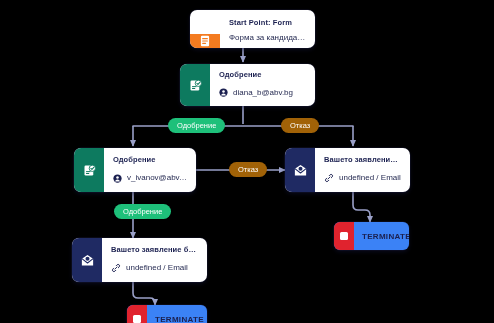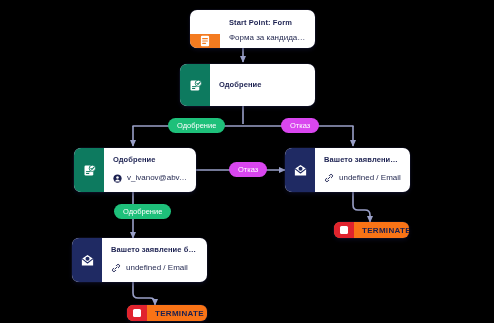--- a/index.html
+++ b/index.html
@@ -74,25 +74,25 @@
   }
   .icon-orange { background: #f47b20; }
   .icon-green  { background: #0d7a5f; }
   .icon-navy   { background: #1f2a63; }
 
   
   .terminate {
     position: absolute;
     display: flex;
     align-items: stretch;
-    background: #f97316;
+    background: #3b82f6;
     border-radius: 6px;
     box-shadow: 0 2px 4px rgba(20,22,60,0.45), 0 0 0 0.5px rgba(60,64,120,0.30);
     overflow: hidden;
-    height: 16px;
+    height: 28px;
     z-index: 5;
   }
   .terminate-icon {
     width: 20px;
     flex: 0 0 20px;
     background: #e0232e;
     display: flex;
     align-items: center;
     justify-content: center;
   }
@@ -121,21 +121,21 @@
     justify-content: center;
     height: 15px;
     padding: 0 9px;
     border-radius: 8px;
     font-size: 7.5px;
     color: #ffffff;
     white-space: nowrap;
     z-index: 6;
   }
   .pill-green { background: #1ec07a; }
-  .pill-red   { background: #d946ef; }
+  .pill-red   { background: #a16207; }
 </style>
 </head>
 <body>
 
 <div id="canvas">
 
   <svg id="edges" viewBox="0 0 494 323" xmlns="http://www.w3.org/2000/svg">
     <defs>
       <marker id="arrow" viewBox="0 0 10 10" refX="8" refY="5" markerWidth="5" markerHeight="5" orient="auto-start-reverse">
         <path d="M 0 1 L 9 5 L 0 9 z" fill="#9aa0c8"></path>
@@ -185,20 +185,30 @@
       <svg width="15" height="15" viewBox="0 0 24 24">
         <rect x="4" y="4" width="14" height="16" rx="2" fill="#ffffff"></rect>
         <rect x="6.5" y="13" width="7" height="1.6" fill="#0d7a5f"></rect>
         <rect x="6.5" y="16" width="5" height="1.6" fill="#0d7a5f"></rect>
         <circle cx="16.5" cy="8.5" r="5" fill="#ffffff" stroke="#0d7a5f" stroke-width="1.4"></circle>
         <path d="M 14.2 8.6 L 15.9 10.3 L 18.9 6.9" fill="none" stroke="#0d7a5f" stroke-width="1.7" stroke-linecap="round" stroke-linejoin="round"></path>
       </svg>
     </div>
     <div class="node-body">
       <div class="node-title">Одобрение</div>
+      <div class="node-sub-row">
+        <span style="flex:0 0 auto;">
+          <svg width="9" height="9" viewBox="0 0 24 24">
+            <circle cx="12" cy="12" r="11" fill="#1b2050"></circle>
+            <circle cx="12" cy="9.3" r="3.4" fill="#ffffff"></circle>
+            <path d="M 5.4 20 A 6.8 6.8 0 0 1 18.6 20 Z" fill="#ffffff"></path>
+          </svg>
+        </span>
+        <div class="node-sub">diana_b@abv.bg</div>
+      </div>
     </div>
   </div>
 
   <div class="pill pill-green" style="left:168px; top:118px;">Одобрение</div>
   <div class="pill pill-red" style="left:281px; top:118px;">Отказ</div>
 
   <div class="node" style="left:74px; top:148px; width:122px; height:44px;">
     <div class="node-icon icon-green">
       <svg width="15" height="15" viewBox="0 0 24 24">
         <rect x="4" y="4" width="14" height="16" rx="2" fill="#ffffff"></rect>

